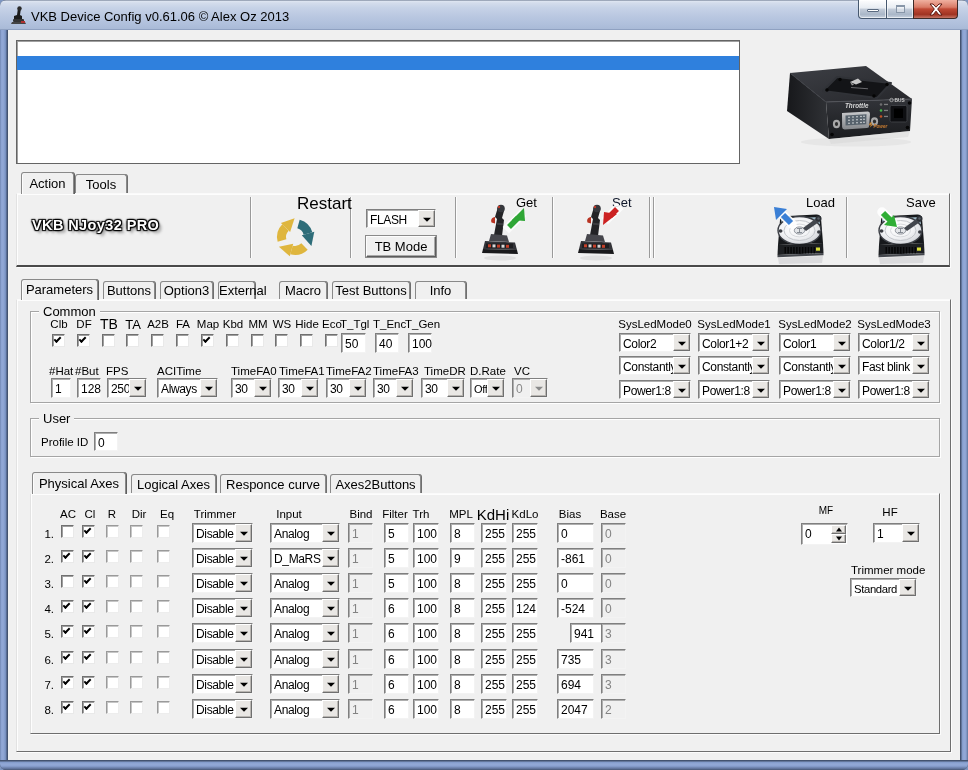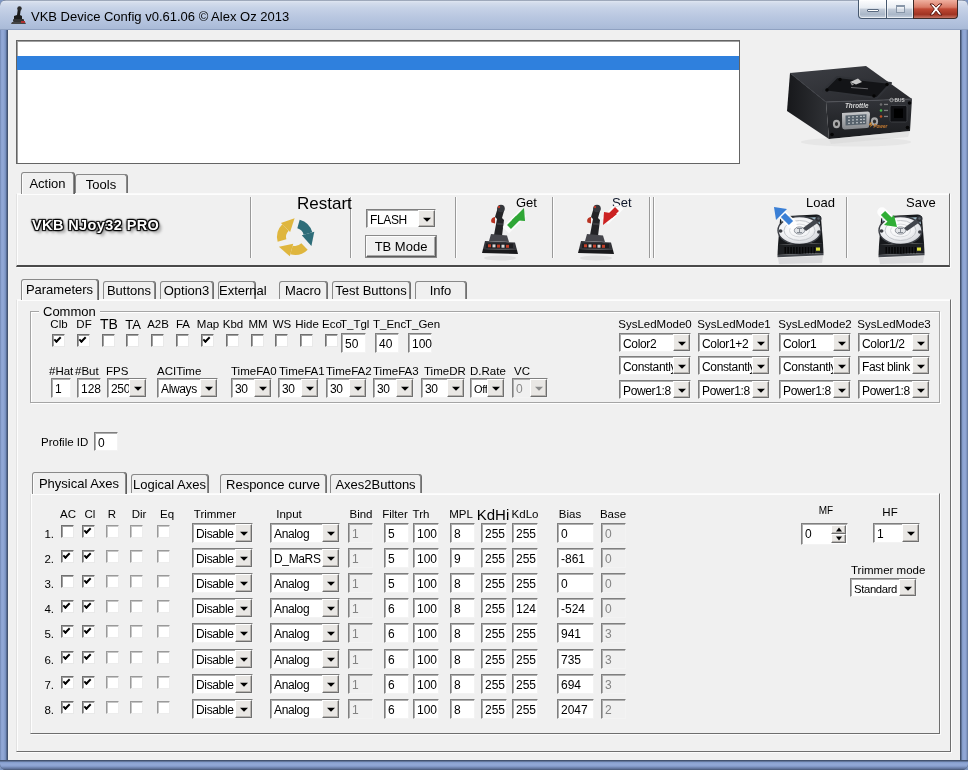--- a/index.html
+++ b/index.html
@@ -276,26 +276,29 @@
         <div class="cbtn">
           <div class="tri"></div>
         </div>
       </div>
       <div class="combo" style="left:850px;top:350px;width:72px;height:19px">
         <span class="cv" style="font-size:12px">Power1:8</span>
         <div class="cbtn">
           <div class="tri"></div>
         </div>
       </div>
+      <div class="gbox" style="left:22px;top:388px;width:910px;height:39px">
+        <span class="gcap">User</span>
+      </div>
       <div class="lb" style="left:33px;top:406px;font-size:11.5px;color:#000">Profile ID</div>
       <div class="edit" style="left:86px;top:402px;width:24px;height:19px">
         <span>0</span>
       </div>
       <div class="tab on" style="left:24px;top:442px;width:94px;height:22px;line-height:21px;z-index:3">Physical Axes</div>
-      <div class="tab off" style="left:123px;top:444px;width:77px;height:19px;line-height:19px;z-index:2">Logical Axes</div>
+      <div class="tab off" style="left:123px;top:444px;width:85px;height:19px;line-height:19px;z-index:2">Logical Axes</div>
       <div class="tab off" style="left:212px;top:444px;width:106px;height:19px;line-height:19px;z-index:2">Responce curve</div>
       <div class="tab off" style="left:322px;top:444px;width:91px;height:19px;line-height:19px;z-index:2">Axes2Buttons</div>
       <div class="panel" style="left:22px;top:463px;width:910px;height:241px"></div>
       <div class="lb" style="left:60px;top:478px;font-size:11.5px;color:#000;transform:translateX(-50%)">AC</div>
       <div class="lb" style="left:82px;top:478px;font-size:11.5px;color:#000;transform:translateX(-50%)">Cl</div>
       <div class="lb" style="left:104px;top:478px;font-size:11.5px;color:#000;transform:translateX(-50%)">R</div>
       <div class="lb" style="left:131px;top:478px;font-size:11.5px;color:#000;transform:translateX(-50%)">Dir</div>
       <div class="lb" style="left:159px;top:478px;font-size:11.5px;color:#000;transform:translateX(-50%)">Eq</div>
       <div class="lb" style="left:207px;top:478px;font-size:11.5px;color:#000;transform:translateX(-50%)">Trimmer</div>
       <div class="lb" style="left:281px;top:478px;font-size:11.5px;color:#000;transform:translateX(-50%)">Input</div>
@@ -520,21 +523,21 @@
       </div>
       <div class="edit" style="left:442px;top:593px;width:25px;height:20px">
         <span>8</span>
       </div>
       <div class="edit" style="left:473px;top:593px;width:26px;height:20px">
         <span>255</span>
       </div>
       <div class="edit" style="left:504px;top:593px;width:26px;height:20px">
         <span>255</span>
       </div>
-      <div class="edit" style="left:549px;top:593px;width:37px;height:20px">
+      <div class="edit" style="left:562px;top:593px;width:37px;height:20px">
         <span>941</span>
       </div>
       <div class="edit dis" style="left:593px;top:593px;width:25px;height:20px">
         <span>3</span>
       </div>
       <div class="lb" style="left:46px;top:624px;font-size:11.5px;color:#000;transform:translateX(-100%)">6.</div>
       <div class="ck" style="left:53px;top:621px">
         <div class="mk"></div>
       </div>
       <div class="ck" style="left:74px;top:621px">

